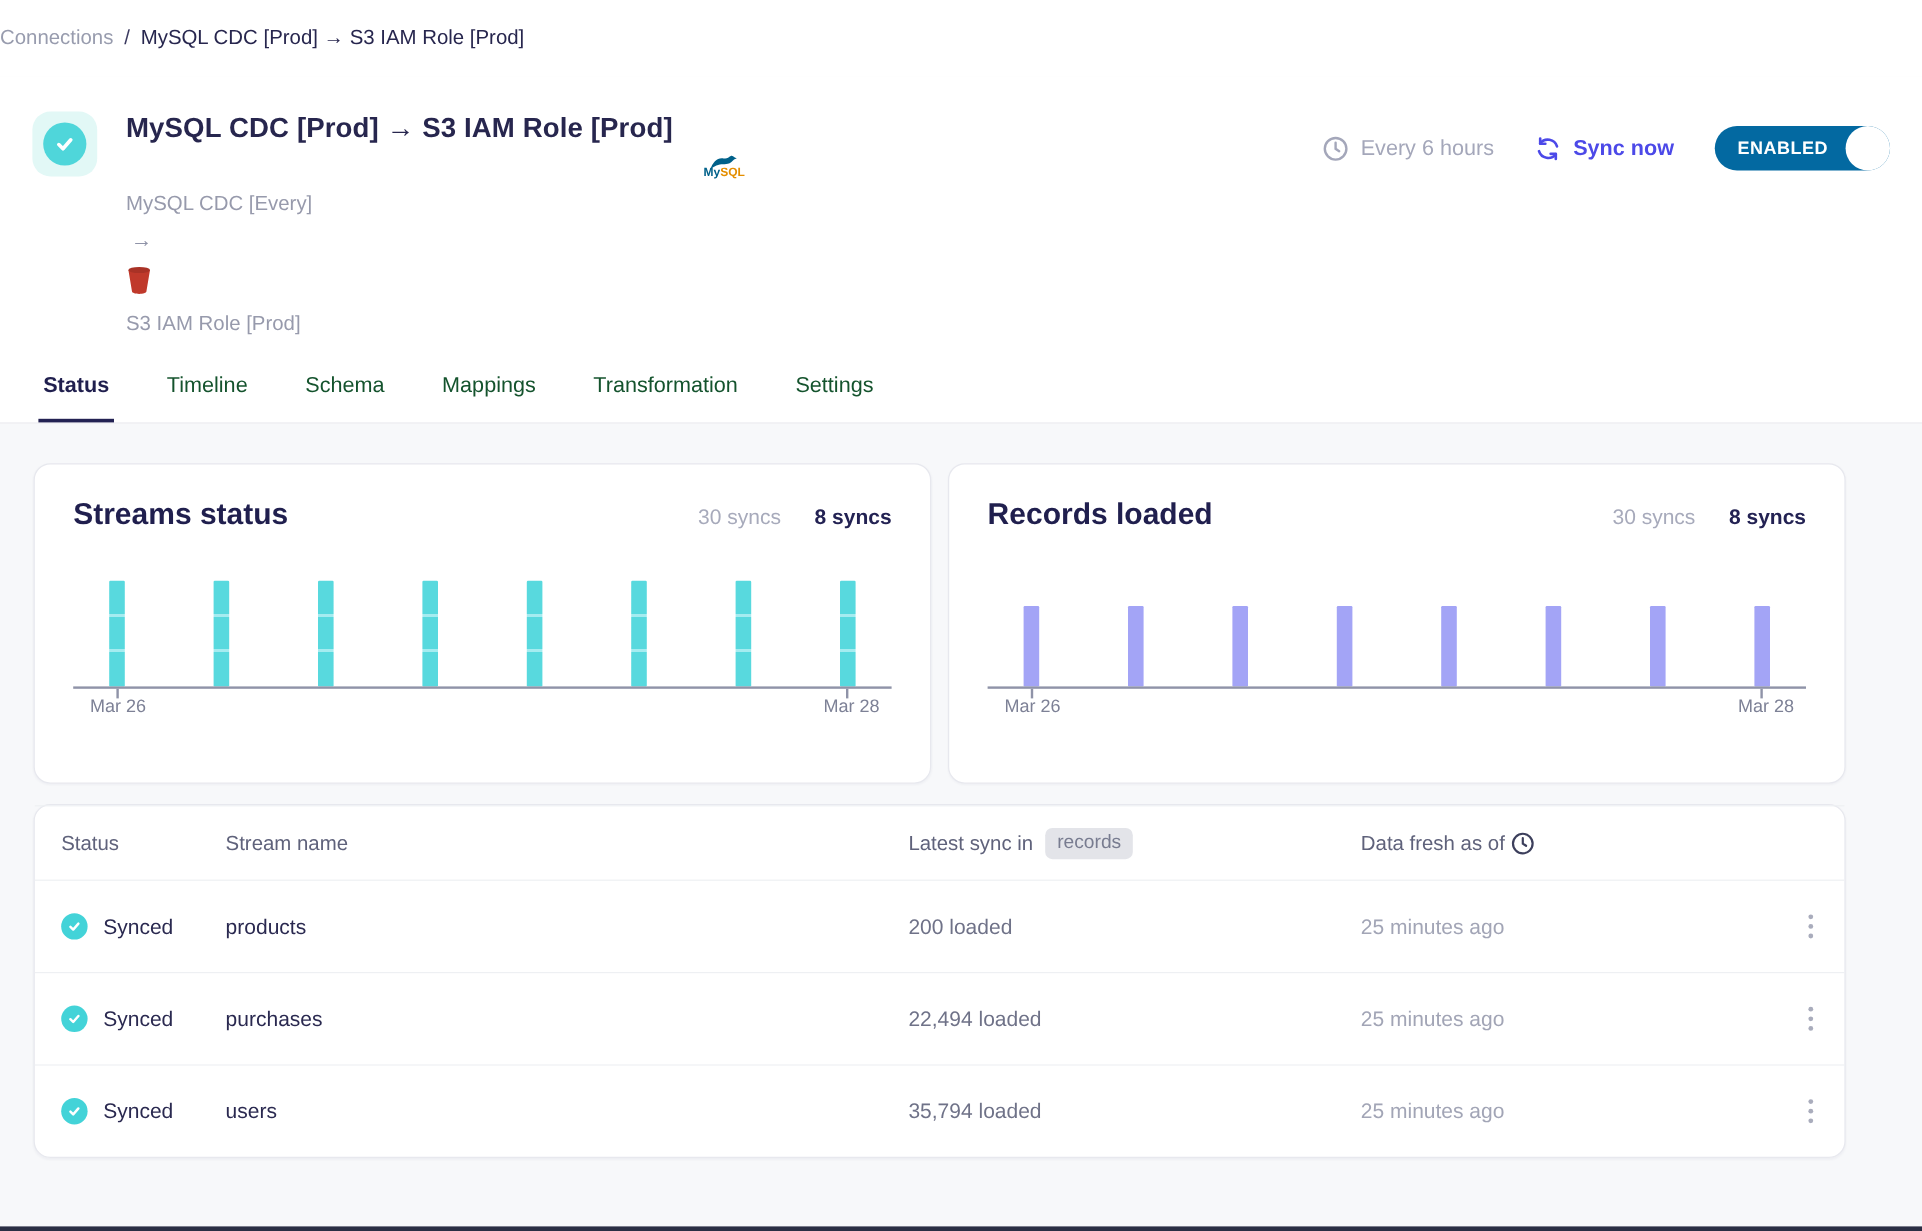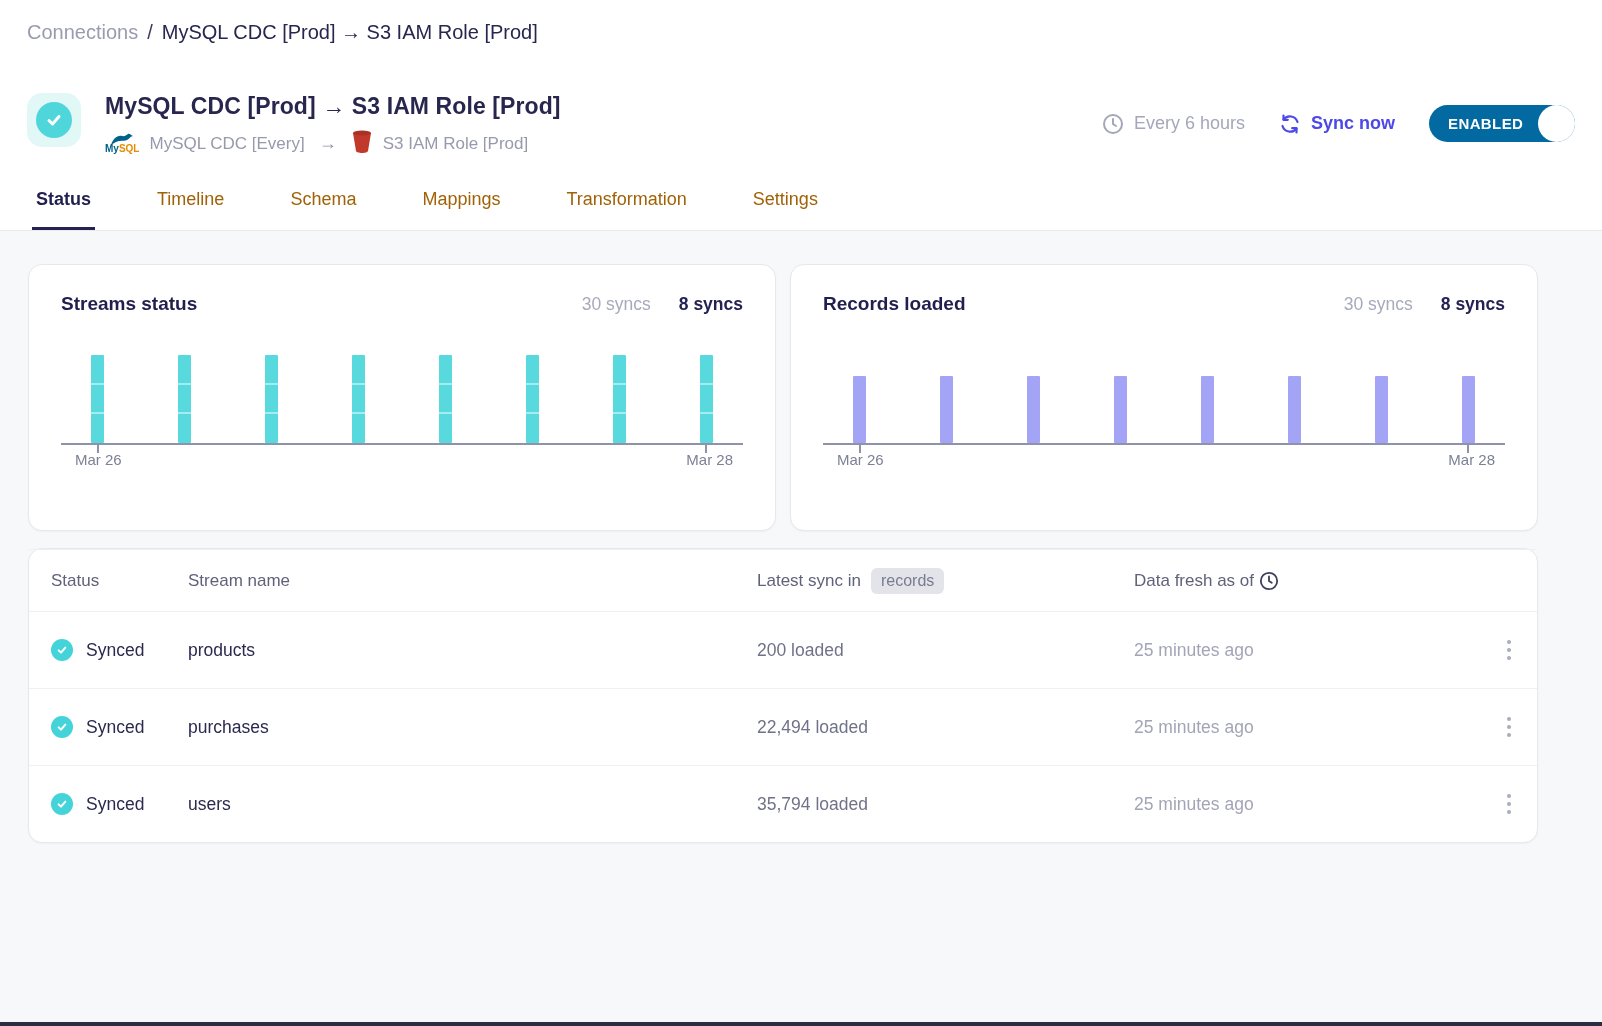--- a/index.html
+++ b/index.html
@@ -4,77 +4,77 @@
 <style>
   * { margin:0; padding:0; box-sizing:border-box; }
   html,body { width:1602px; height:1026px; overflow:hidden; }
   body {
     font-family:"Liberation Sans","DejaVu Sans",sans-serif;
     background:#f7f8fa; color:#232253; position:relative;
   }
   
   .crumb-bar {
     height:64px; background:#fff; display:flex; align-items:center;
-    padding-left:27px; font-size:20px; gap:9px;
+    font-size:17px; gap:9px;
   }
   .crumb-root { color:#989cae; }
   .crumb-sep  { color:#3b3a60; }
   .crumb-cur  { color:#27264e; }
   
   .header { background:#fff; padding:0 27px; border-bottom:1px solid #e9eaee; }
   .header-top { display:flex; align-items:flex-start; padding-top:29px; }
   .conn-tile {
     width:54px; height:54px; border-radius:15px; background:#e2f8f6;
     display:flex; align-items:center; justify-content:center; flex:0 0 auto;
   }
   .conn-tile .check-circle {
     width:36px; height:36px; border-radius:50%; background:#4fd6da;
     display:flex; align-items:center; justify-content:center;
   }
   .check-circle svg { display:block; }
   .conn-meta { margin-left:24px; flex:1 1 auto; min-width:0; }
   .conn-title { font-size:23px; font-weight:700; color:#27264e; letter-spacing:.1px; }
   .conn-sub {
-    margin-top:9px; display:flex; align-items:center; gap:10px;
-    font-size:17px; color:#9ardead;
+    margin-top:9px; display:flex; gap:10px;
+    font-size:17px; color:#9ardead;flex-direction:column;
   }
   .conn-sub { color:#979aac; }
   .conn-sub .sub-arrow { color:#8f93a8; font-size:18px; margin:0 4px; }
   .mysql-logo { display:flex; flex-direction:column; align-items:center; line-height:1; }
   .mysql-logo .dolphin { margin-bottom:-2px; }
   .mysql-logo .wordmark { font-size:10px; font-weight:700; }
   .mysql-logo .wordmark .my { color:#00618a; } .mysql-logo .wordmark .sql { color:#e48e00; }
   .header-actions { display:flex; align-items:center; gap:34px; padding-top:12px; flex:0 0 auto; }
   .schedule { display:flex; align-items:center; gap:10px; color:#a4a7ba; font-size:18px; }
   .sync-now { display:flex; align-items:center; gap:10px; color:#4c49e8; font-size:18px; font-weight:700; cursor:pointer; }
   .toggle {
     width:146px; height:37px; border-radius:19px; background:#0369a1;
     display:flex; align-items:center; justify-content:space-between;
     padding-left:19px; cursor:pointer;
   }
   .toggle-label { color:#fff; font-size:15px; font-weight:700; letter-spacing:.4px; }
   .toggle-knob { width:37px; height:37px; border-radius:50%; background:#fff; flex:0 0 auto; }
   
   .tabs { display:flex; gap:38px; margin-top:27px; padding-left:0; }
   .tab {
-    font-size:18px; color:#a16207; padding:4px 4px 17px; cursor:pointer;
-    border-bottom:3px solid transparent; margin-left:20px;
+    font-size:18px; color:#14532d; padding:4px 4px 17px; cursor:pointer;
+    border-bottom:3px solid transparent; margin-left:2px;
   }
   .tab:first-child { margin-left:5px; }
   .tab.active { color:#201f4e; font-weight:700; border-bottom-color:#232253; }
   
   .main { padding:33px 28px 0; }
   .cards-row { display:flex; gap:14px; }
   .card {
     background:#fff; border:1px solid #e7e8ee; border-radius:14px;
     box-shadow:0 1px 2px rgba(35,34,83,.04);
   }
   .chart-card { width:748px; height:267px; padding:28px 32px 0; }
   .chart-head { display:flex; align-items:baseline; justify-content:space-between; }
-  .chart-title { font-size:19px; font-weight:700; color:#201f4e; }
+  .chart-title { font-size:25px; font-weight:700; color:#201f4e; }
   .chart-legend { display:flex; gap:28px; font-size:17.5px; }
   .legend-total { color:#a7aabb; }
   .legend-recent { color:#232253; font-weight:700; }
   .chart-body { margin-top:38px; }
   .bars-row {
     display:flex; justify-content:space-between; align-items:flex-end;
     height:90px; padding:0 30px;
   }
   .bar { width:13px; border-radius:1px; }
   .chart-teal .bar {

